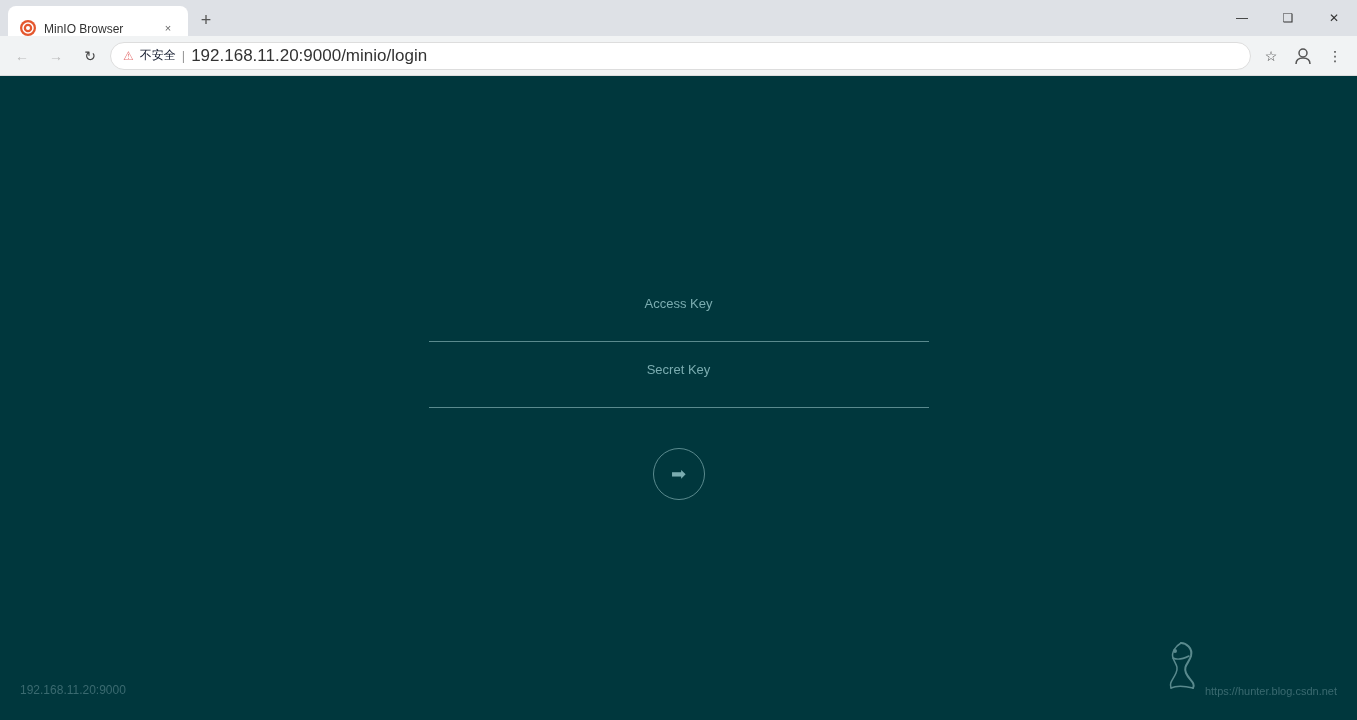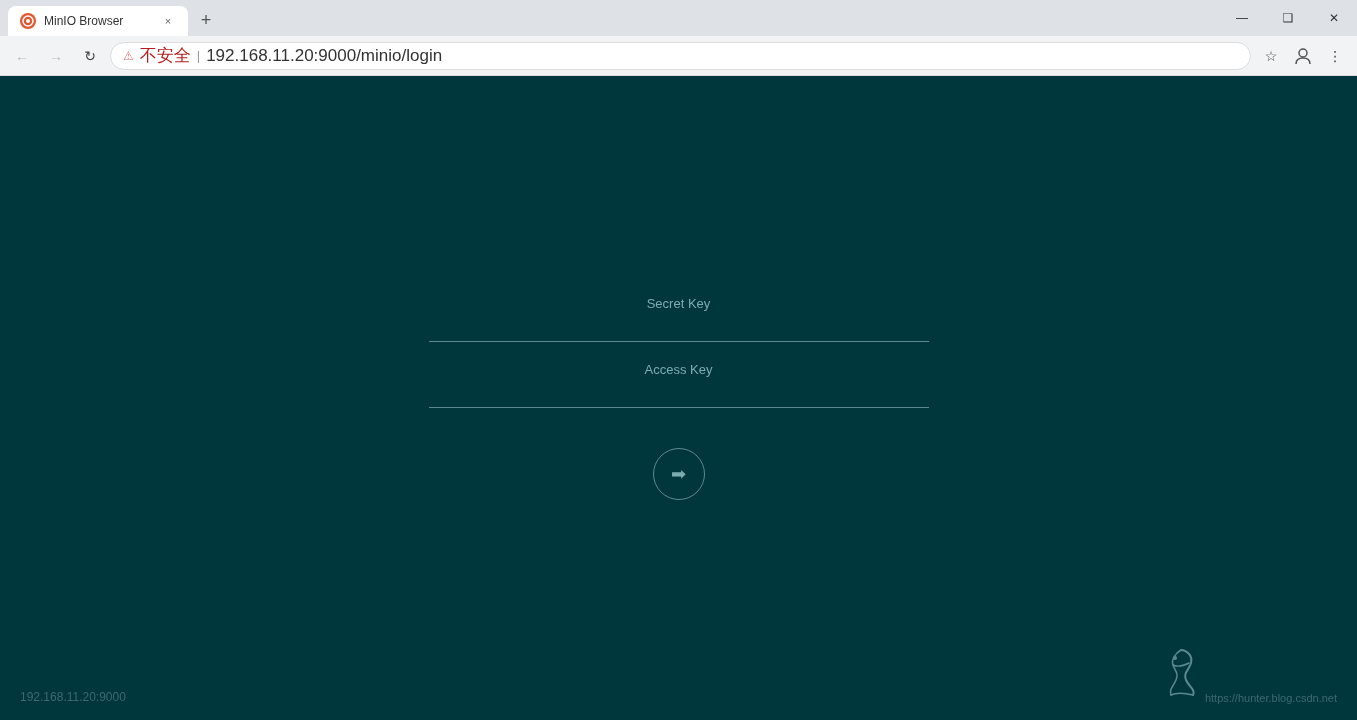--- a/index.html
+++ b/index.html
@@ -16,21 +16,21 @@
       overflow: hidden;
     }
 
     .tab-active {
       background: #fff;
       height: 30px;
       min-width: 180px;
       max-width: 240px;
       border-radius: 8px 8px 0 0;
       display: flex;
-      align-items: center;
+      align-items: flex-end;
       padding: 0 12px;
       gap: 8px;
       font-size: 13px;
       color: #333;
       position: relative;
     }
 
     .tab-favicon {
       width: 16px;
       height: 16px;
@@ -133,22 +133,22 @@
       color: #e57373;
       font-size: 12px;
     }
 
     .address-bar .url-text {
       color: #333;
       font-size: 17px;
     }
 
     .address-bar .insecure-label {
-      color: #b91c1c;
-      font-size: 17px;
+      color: #0f172a;
+      font-size: 12px;
     }
 
     .toolbar-right {
       display: flex;
       align-items: center;
       gap: 4px;
     }
 
     
     .browser-content {
@@ -210,21 +210,21 @@
       justify-content: center;
       cursor: pointer;
       margin-top: 20px;
       color: #7aacb0;
       font-size: 20px;
     }
 
     
     .page-footer {
       position: absolute;
-      bottom: 16px;
+      bottom: 23px;
       left: 0;
       right: 0;
       display: flex;
       align-items: flex-end;
       justify-content: space-between;
       padding: 0 20px;
     }
 
     .footer-left {
       color: #3a6a70;
@@ -300,27 +300,27 @@
     </div>
     <div class="nav-btn">⋮</div>
   </div>
 </div>
 
 <div class="browser-content">
 
   <div class="login-form">
 
     <div class="field-group">
+      <span class="field-label">Access Key</span>
+      <input class="field-input" type="text" value="" placeholder="Access Key" style="">
+    </div>
+
+    <div class="field-group">
       <span class="field-label">Secret Key</span>
       <input class="field-input" type="password" value="" placeholder="Secret Key" style="">
-    </div>
-
-    <div class="field-group">
-      <span class="field-label">Access Key</span>
-      <input class="field-input" type="text" value="" placeholder="Access Key" style="">
     </div>
 
     <button class="login-btn">
       <span style="font-size:18px; color:#7aacb0;">➡</span>
     </button>
   </div>
 
   <div class="page-footer">
     <div class="footer-left">192.168.11.20:9000</div>
 

